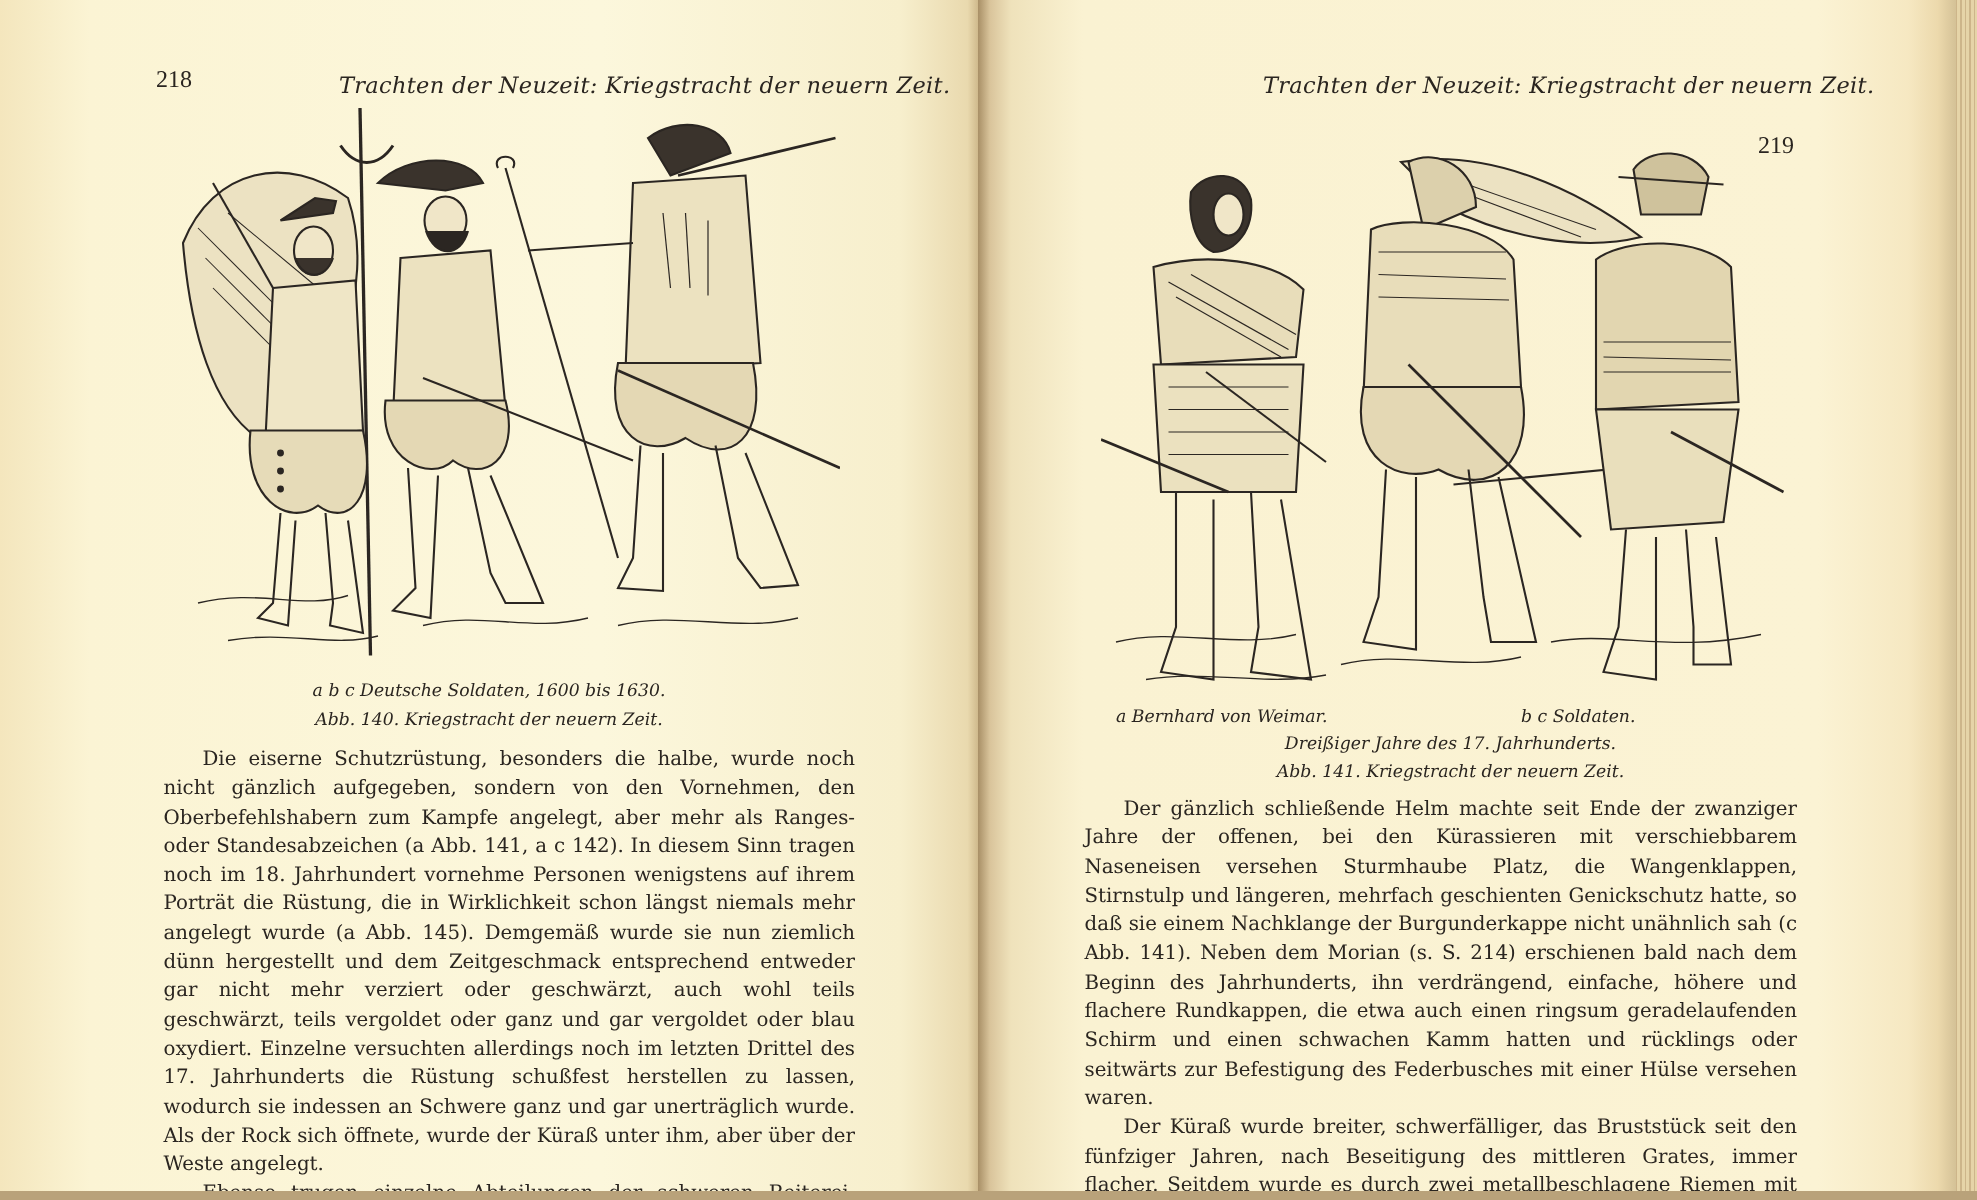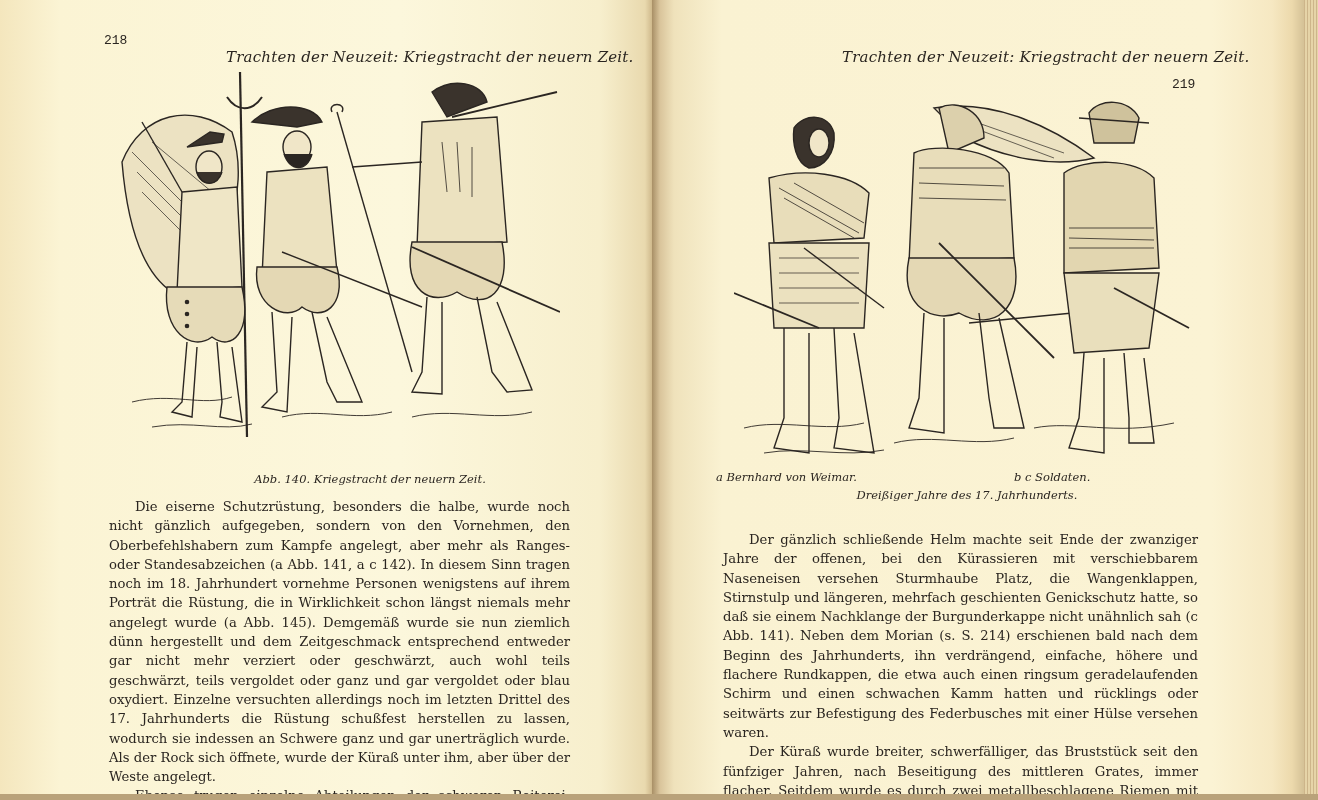--- a/index.html
+++ b/index.html
@@ -7,21 +7,21 @@
     font-family:"DejaVu Serif","Liberation Serif",serif;color:#2a2520;}
   .spread{position:absolute;left:0;top:0;width:1318px;height:800px;}
   .page{position:absolute;top:0;height:800px;background:#fbf5d6;overflow:hidden;}
   .page.left{left:0;width:652px;
     background:linear-gradient(to right,#f4e6bd 0px,#fbf4d4 60px,#fcf7dc 400px,#f7efcd 600px,#e9d9ae 645px,#cfb98c 652px);}
   .page.right{left:652px;width:666px;
     background:linear-gradient(to right,#a88f66 0px,#d9c49b 8px,#efe2bb 22px,#faf2d2 70px,#fbf3d4 560px,#f6e8c2 620px,#ecd9ac 640px,#d8c59a 650px,#bfa97f 666px);}
   .edge{position:absolute;right:0;top:0;width:14px;height:800px;
     background:repeating-linear-gradient(to right,#cdb58a 0 1px,#e6d4a8 1px 3px);}
   .bottom-edge{position:absolute;left:0;bottom:0;width:1318px;height:6px;background:#b9a27a;}
-  .pagenum{position:absolute;top:33px;font-size:13px;font-family:Liberation Mono, monospace;}
+  .pagenum{position:absolute;top:45px;font-size:16px;font-family:Liberation Serif, serif;}
   .runhead{position:absolute;top:48px;font-size:15px;letter-spacing:0.2px;font-style:italic;}
   .figure{position:absolute;}
   .figure svg{width:100%;height:100%;}
   .caption{position:absolute;font-size:11.5px;text-align:center;font-style:italic;white-space:nowrap;}
   .body-text{position:absolute;font-size:13.2px;line-height:19.3px;text-align:justify;font-family:"DejaVu Serif",serif;}
   .body-text p{margin:0;text-indent:26px;}
 </style>
 </head>
 <body>
 
@@ -86,21 +86,22 @@
 
         <g stroke-width="0.9">
             <path d="M20 330 C60 320,90 335,120 325"></path>
             <path d="M170 345 C210 335,240 350,280 340"></path>
             <path d="M300 345 C340 335,380 350,420 340"></path>
             <path d="M40 355 C80 348,110 360,140 352"></path>
           </g>
       </svg>
     </div>
 
-    <div class="caption" style="left:0;width:652px;top:472px;padding-left:44px;">Abb. 140.   Kriegstracht der neuern Zeit.</div>
+    <div class="caption" style="left:0;width:652px;top:453px;">a b c Deutsche Soldaten, 1600 bis 1630.</div>
+    <div class="caption" style="left:0;width:652px;top:472px;">Abb. 140.   Kriegstracht der neuern Zeit.</div>
 
     <div class="body-text" style="left:109px;top:497px;width:461px;">
       <p>Die eiserne Schutzrüstung, besonders die halbe, wurde noch nicht gänzlich aufgegeben, sondern von den Vornehmen, den Oberbefehlshabern zum Kampfe angelegt, aber mehr als Ranges- oder Standesabzeichen (a Abb. 141, a c 142). In diesem Sinn tragen noch im 18. Jahrhundert vornehme Personen wenigstens auf ihrem Porträt die Rüstung, die in Wirklichkeit schon längst niemals mehr angelegt wurde (a Abb. 145). Demgemäß wurde sie nun ziemlich dünn hergestellt und dem Zeitgeschmack entsprechend entweder gar nicht mehr verziert oder geschwärzt, auch wohl teils geschwärzt, teils vergoldet oder ganz und gar vergoldet oder blau oxydiert. Einzelne versuchten allerdings noch im letzten Drittel des 17. Jahrhunderts die Rüstung schußfest herstellen zu lassen, wodurch sie indessen an Schwere ganz und gar unerträglich wurde. Als der Rock sich öffnete, wurde der Küraß unter ihm, aber über der Weste angelegt.</p>
       <p>Ebenso trugen einzelne Abteilungen der schweren Reiterei, insbesondere die Lanzierer, noch bis zur Mitte des Jahrhunderts die ganze Rüstung, freilich auch nur von Eisenblech, wie die halben Rüstungen bei einem Teil des Fußvolks. In der zweiten Hälfte des Jahrhunderts verschwanden Kappe und Oberschenkelklappen, so daß nur noch der Küraß übrigblieb. An Stelle der Kappe trat ein Hut, inwendig bisweilen mit eisernem Spangenwerk (Hutkreuz) versehen.</p>
     </div>
   </div>
 
   <div class="page right">
     <div class="runhead" style="left:190px;">Trachten der Neuzeit: Kriegstracht der neuern Zeit.</div>
     <div class="pagenum" style="left:520px;margin-top:44px;">219</div>
@@ -162,23 +163,24 @@
 
         <g stroke-width="0.9">
             <path d="M10 330 C50 320,90 335,130 325"></path>
             <path d="M160 345 C200 335,240 350,280 340"></path>
             <path d="M300 330 C340 322,380 338,440 325"></path>
             <path d="M30 355 C70 348,110 360,150 352"></path>
           </g>
       </svg>
     </div>
 
-    <div class="caption" style="left:64px;top:470px;text-align:right;">a Bernhard von Weimar.</div>
+    <div class="caption" style="left:92px;top:470px;text-align:right;">a Bernhard von Weimar.</div>
     <div class="caption" style="left:362px;top:470px;font-style:italic;">b c Soldaten.</div>
     <div class="caption" style="left:0;width:630px;top:488px;">Dreißiger Jahre des 17. Jahrhunderts.</div>
+    <div class="caption" style="left:0;width:630px;top:507px;">Abb. 141.   Kriegstracht der neuern Zeit.</div>
 
     <div class="body-text" style="left:71px;top:530px;width:475px;">
       <p>Der gänzlich schließende Helm machte seit Ende der zwanziger Jahre der offenen, bei den Kürassieren mit verschiebbarem Naseneisen versehen Sturmhaube Platz, die Wangenklappen, Stirnstulp und längeren, mehrfach geschienten Genickschutz hatte, so daß sie einem Nachklange der Burgunderkappe nicht unähnlich sah (c Abb. 141). Neben dem Morian (s. S. 214) erschienen bald nach dem Beginn des Jahrhunderts, ihn verdrängend, einfache, höhere und flachere Rundkappen, die etwa auch einen ringsum geradelaufenden Schirm und einen schwachen Kamm hatten und rücklings oder seitwärts zur Befestigung des Federbusches mit einer Hülse versehen waren.</p>
       <p>Der Küraß wurde breiter, schwerfälliger, das Bruststück seit den fünfziger Jahren, nach Beseitigung des mittleren Grates, immer flacher. Seitdem wurde es durch zwei metallbeschlagene Riemen mit dem Rückenstück über die Schultern hinweg verbunden. Die geschienten Oberschenkeldecken (Deichlinge, a c Abb. 141) wurden gleichzeitig wieder durch Klappen aus einem Stück ersetzt.</p>
 
     </div>
 
     <div class="edge"></div>
   </div>
 

